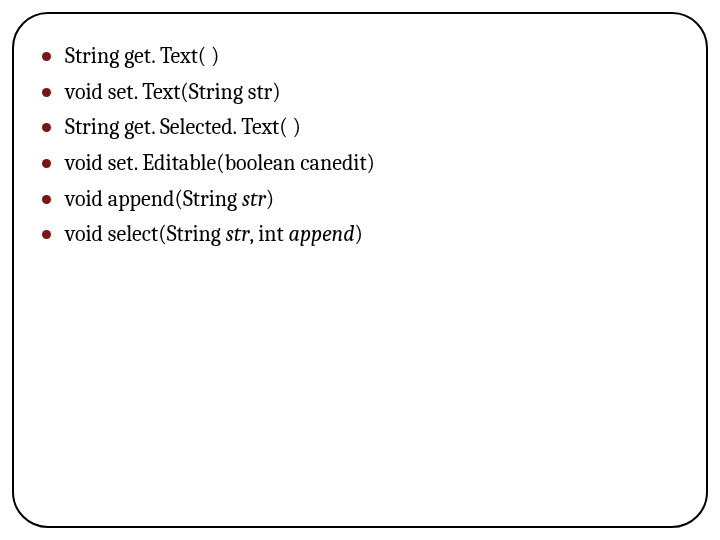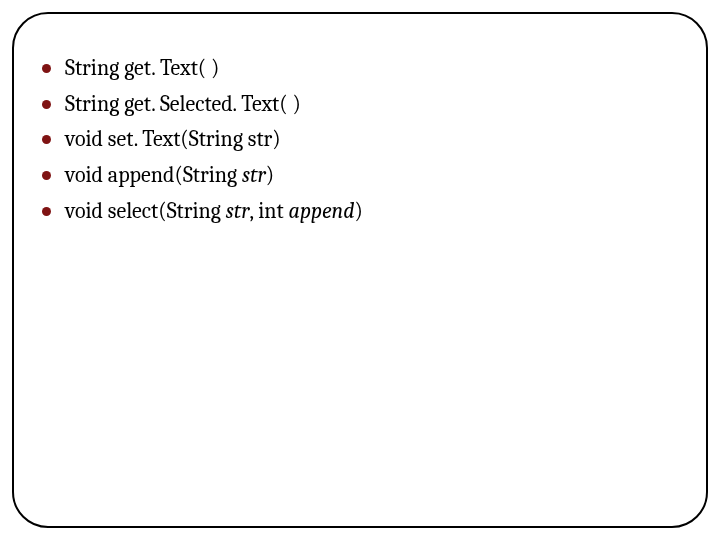--- a/index.html
+++ b/index.html
@@ -15,21 +15,21 @@
     width: 720px;
     height: 540px;
     padding: 12px;
   }
   .frame {
     box-sizing: border-box;
     width: 100%;
     height: 100%;
     border: 2px solid #000;
     border-radius: 36px;
-    padding: 40px 36px 28px 28px;
+    padding: 28px 36px 28px 28px;
   }
   ul.methods {
     margin: 0;
     padding: 0;
     list-style: none;
   }
   ul.methods li {
     display: flex;
     align-items: flex-start;
     margin: 0 0 6px 0;
@@ -57,25 +57,29 @@
 
 <div class="slide">
   <div class="frame">
     <ul class="methods">
       <li>
         <span class="bullet"></span>
         <span class="txt"><span>String get. Text( )</span></span>
       </li>
       <li>
         <span class="bullet"></span>
+        <span class="txt"><span>void set. Text(String str)</span></span>
+      </li>
+      <li>
+        <span class="bullet"></span>
         <span class="txt"><span>String get. Selected. Text( )</span></span>
       </li>
       <li>
         <span class="bullet"></span>
-        <span class="txt"><span>void set. Text(String str)</span></span>
+        <span class="txt"><span>void set. Editable(boolean canedit)</span></span>
       </li>
       <li>
         <span class="bullet"></span>
         <span class="txt"><span>void append(String </span><em>str</em><span>)</span></span>
       </li>
       <li>
         <span class="bullet"></span>
         <span class="txt"><span>void select(String </span><em>str</em><span>, int </span><em>append</em><span>)</span></span>
       </li>
     </ul>

